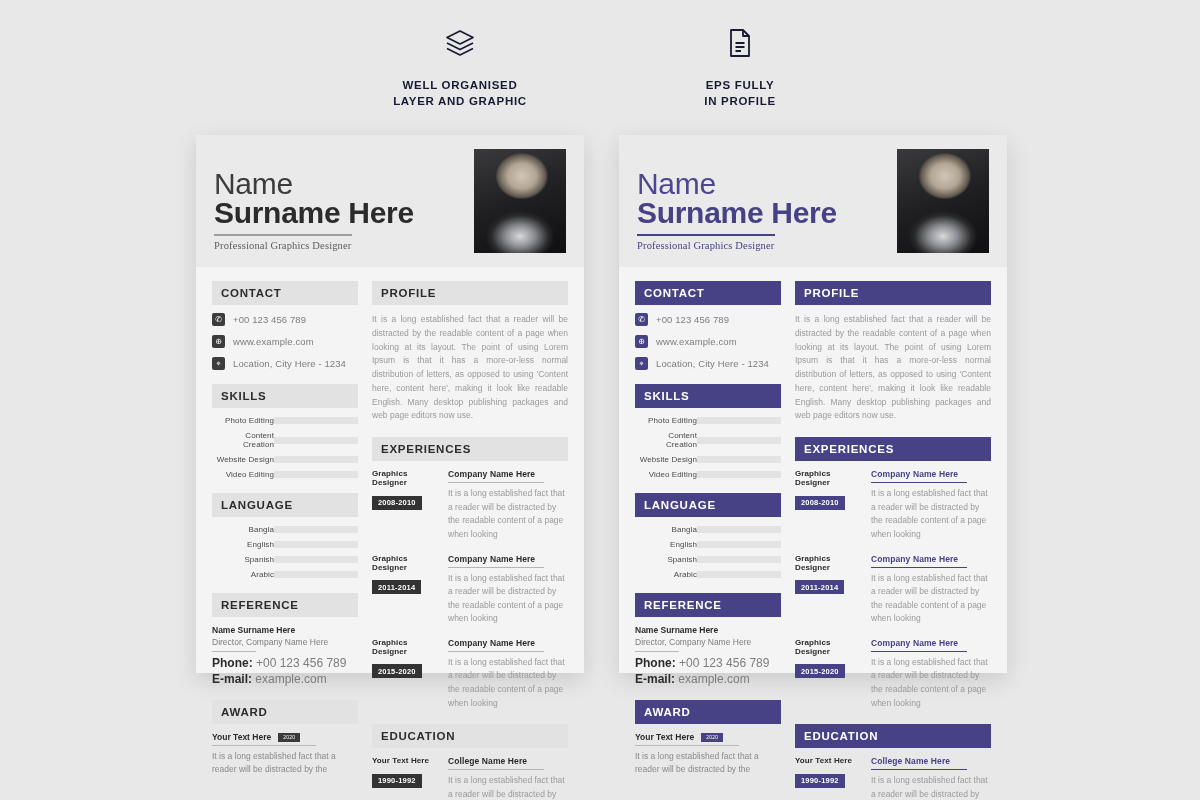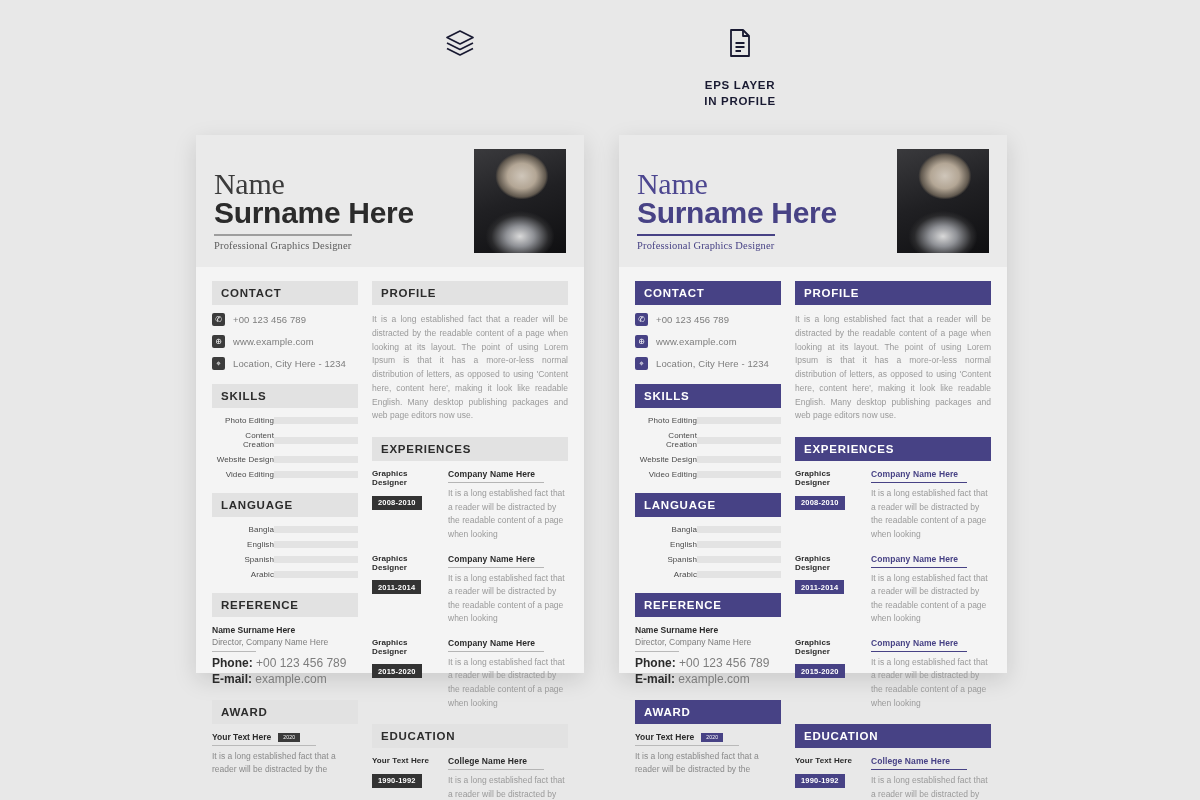--- a/index.html
+++ b/index.html
@@ -32,21 +32,21 @@
   #card-mono{left:196px;}
   #card-color{left:619px;}
 
   .card-head{
     height:132px;background:#eaeaea;position:relative;
     padding:0 18px;box-sizing:border-box;
   }
   .name-block{position:absolute;left:18px;top:34px;}
   .name-first{
     font-size:30px;line-height:.98;font-weight:500;letter-spacing:-.3px;
-    font-family:Liberation Serif, serif;
+    font-family:Liberation Sans, sans-serif;
   }
   .name-last{
     font-size:30px;line-height:1.02;font-weight:bold;letter-spacing:-.3px;
     font-family:"Liberation Sans Narrow","Liberation Sans",sans-serif;
   }
   .name-rule{height:2px;width:138px;margin:5px 0 4px;}
   .job-title{font-size:10.5px;letter-spacing:.15px;font-family:Liberation Serif, serif;}
 
   .photo{
     position:absolute;right:18px;top:14px;width:92px;height:104px;
@@ -145,33 +145,37 @@
   <div class="features">
 
     <div class="feature">
       <div class="ficon">
         <svg width="34" height="34" viewBox="0 0 34 34" fill="none" stroke="#191a32" stroke-width="1.7" stroke-linejoin="round">
           <path d="M17 5 L30 11.5 L17 18 L4 11.5 Z"></path>
           <path d="M4 17 L17 23.5 L30 17"></path>
           <path d="M4 22.5 L17 29 L30 22.5"></path>
         </svg>
       </div>
+      <div class="flabel">
+        <div>WELL ORGANISED</div>
+        <div>LAYER AND GRAPHIC</div>
+      </div>
     </div>
 
 
     <div class="feature">
       <div class="ficon">
         <svg width="28" height="34" viewBox="0 0 28 34" fill="none" stroke="#191a32" stroke-width="1.8" stroke-linejoin="round">
           <path d="M5 4 H17 L23 10 V30 H5 Z"></path>
           <path d="M17 4 V10 H23"></path>
           <path d="M9.5 17 H18.5 M9.5 21 H18.5 M9.5 25 H15"></path>
         </svg>
       </div>
       <div class="flabel">
-        <div>EPS LAYER</div>
+        <div>EPS FULLY</div>
         <div>IN PROFILE</div>
       </div>
     </div>
 
   </div>
 
   <div class="card mono" id="card-mono">
 
     <div class="card-head">
       <div class="name-block">

